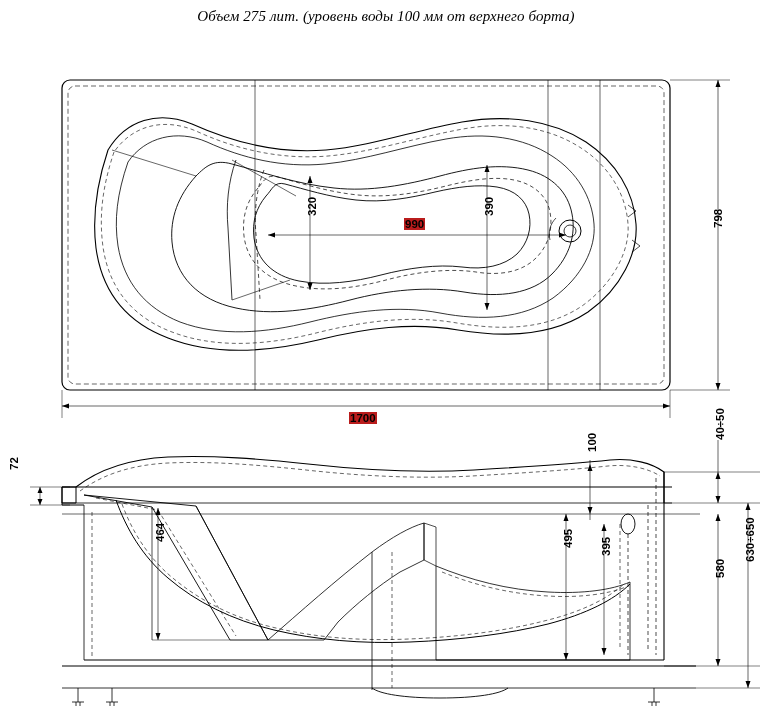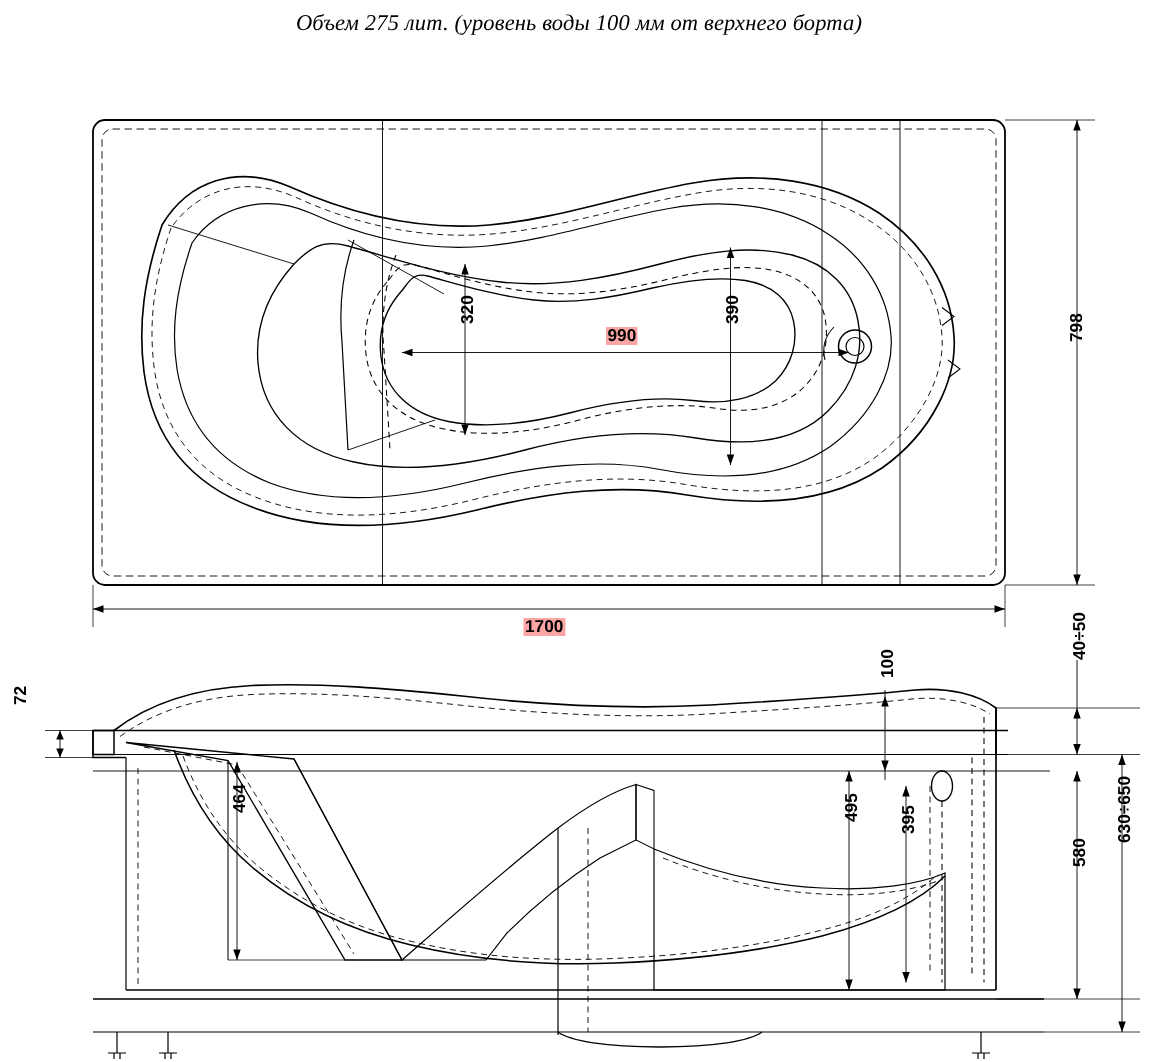--- a/index.html
+++ b/index.html
@@ -21,21 +21,21 @@
     letter-spacing:0.1px;
   }
   svg { position:absolute; left:0; top:0; }
   .dim {
     position:absolute;
     font-family:"Liberation Sans", sans-serif;
     font-size:11.5px;
     font-weight:bold;
     color:#000;
     white-space:nowrap;
-    background:#fca5a5;
+    background:#b91c1c;
     padding:0 1px;
     line-height:12px;
   }
   .vert { transform:rotate(-90deg); transform-origin:left top; }
 </style>
 </head>
 <body>
 
 <div class="canvas">
 

